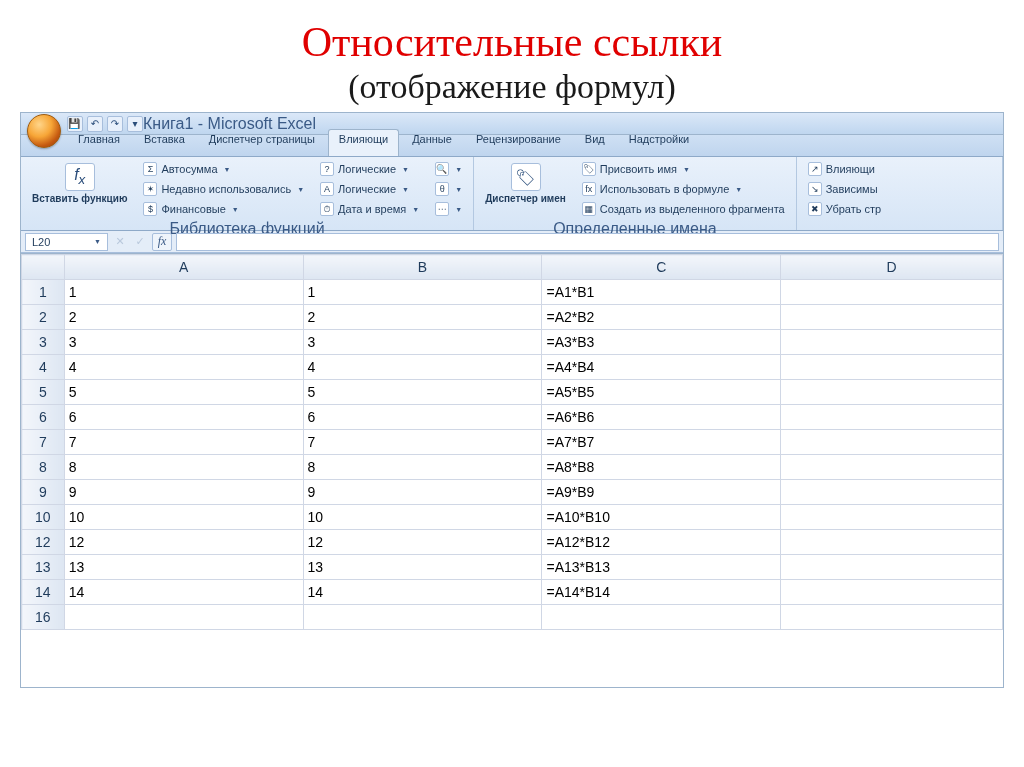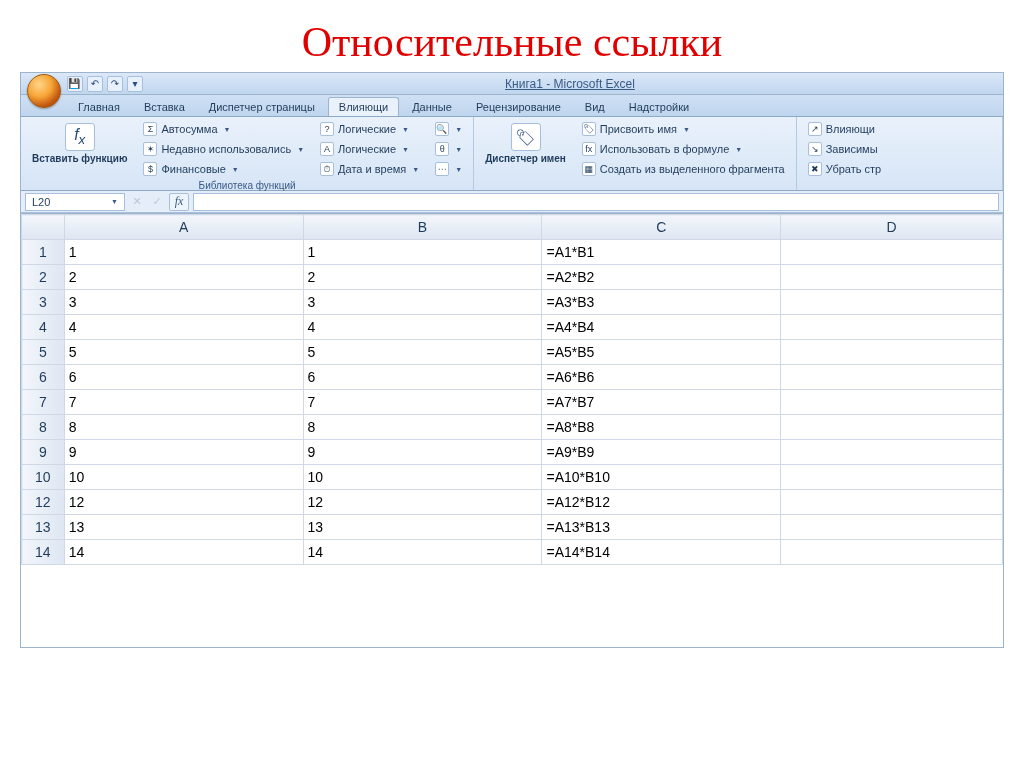--- a/index.html
+++ b/index.html
@@ -8,43 +8,43 @@
   .slide-title h1 { color: #e00000; font-family: "Times New Roman", serif; font-weight: normal; font-size: 42px; }
   .slide-title h2 { color: #1a1a1a; font-family: "Times New Roman", serif; font-weight: normal; font-size: 34px; margin-top: 2px; }
 
   .excel-frame { margin: 6px 20px 0 20px; border: 1px solid #9db4cc; background: #cfe0f4; font-size: 11px; color: #1f3b5b; }
 
   
   .titlebar { display:flex; align-items:center; background: linear-gradient(#dbe8f8,#bfd6ef); height:22px; padding:0 6px; border-bottom:1px solid #9db4cc; }
   .office-orb { width:34px; height:34px; border-radius:50%; background: radial-gradient(circle at 35% 30%, #ffd58a, #f7a637 40%, #c55910 70%, #8a3a07); border:1px solid #9f5c10; box-shadow:0 1px 2px rgba(0,0,0,.3); position:relative; top:7px; margin-right:6px; }
   .qat { display:flex; align-items:center; gap:4px; }
   .qat .qicon { width:16px; height:16px; background:#e8f0fb; border:1px solid #a7bedc; border-radius:2px; display:flex; align-items:center; justify-content:center; font-size:10px; color:#2a4d7a; }
-  .title-text { flex:1; text-align:center; color:#3a5a86; font-size:12px;text-decoration:underline; }
+  .title-text { flex:1; text-align:left; color:#3a5a86; font-size:16px; }
 
   
   .tabs { display:flex; align-items:flex-end; padding-left:46px; background:linear-gradient(#cfe0f4,#bfd5ee); height:22px; border-bottom:1px solid #8ea9c8; }
-  .tab { padding:3px 10px 3px; margin-right:2px; color:#1f3b5b; border:1px solid transparent; border-bottom:none; border-radius:3px 3px 0 0; cursor:pointer;text-align:right; }
+  .tab { padding:3px 10px 11px; margin-right:2px; color:#1f3b5b; border:1px solid transparent; border-bottom:none; border-radius:3px 3px 0 0; cursor:pointer;text-align:right; }
   .tab.active { background:#e9f1fb; border-color:#9db4cc; color:#1f3b5b; }
 
   
   .ribbon { display:flex; background:linear-gradient(#e9f1fb,#d6e5f6); border-bottom:1px solid #8ea9c8; height:74px; }
   .group { border-right:1px solid #b3c8e1; padding:3px 6px 2px 6px; display:flex; flex-direction:column; justify-content:space-between; }
   .group-body { display:flex; gap:6px; align-items:flex-start; }
-  .group-label { text-align:center; font-size:10px; color:#3a5a86; padding-top:2px; }
+  .group-label { text-align:center; font-size:16px; color:#3a5a86; padding-top:2px; }
   .bigbtn { display:flex; flex-direction:column; align-items:center; gap:2px; padding:2px 4px; border:1px solid transparent; border-radius:3px; cursor:pointer; }
   .bigbtn .bicon { width:30px; height:28px; background:#fff; border:1px solid #a7bedc; border-radius:3px; display:flex; align-items:center; justify-content:center; font-size:16px; color:#2a4d7a; }
   .bigbtn .blabel { font-size:10px; text-align:center; line-height:11px;font-weight:bold; }
   .stack { display:flex; flex-direction:column; gap:2px; }
   .smallbtn { display:flex; align-items:center; gap:4px; padding:1px 4px; border:1px solid transparent; border-radius:2px; cursor:pointer; white-space:nowrap; }
   .smallbtn .sicon { width:14px; height:14px; background:#fff; border:1px solid #a7bedc; border-radius:2px; display:flex; align-items:center; justify-content:center; font-size:9px; }
   .smallbtn .dd { font-size:7px; color:#3a5a86; margin-left:2px; }
 
   
   .fbar { display:flex; align-items:center; background:#e4edf8; border-bottom:1px solid #a7bedc; height:22px; padding:2px 4px; gap:4px; }
-  .namebox { width:100px; height:18px; background:#fff; border:1px solid #a7bedc; font-size:11px; padding:1px 6px; display:flex; align-items:center; justify-content:space-between; }
+  .namebox { width:83px; height:18px; background:#fff; border:1px solid #a7bedc; font-size:11px; padding:1px 6px; display:flex; align-items:center; justify-content:space-between; }
   .namebox .dd { font-size:7px; color:#3a5a86; }
   .fxbtn { width:20px; height:18px; display:flex; align-items:center; justify-content:center; font-style:italic; font-family:serif; font-size:12px; color:#3a5a86; border:1px solid #a7bedc; background:#eef4fb; border-radius:2px; }
   .finput { flex:1; height:18px; background:#fff; border:1px solid #a7bedc; }
   .fx-cancel, .fx-enter { width:16px; text-align:center; color:#b9c8dc; font-size:11px; }
 
   
   .grid-wrap { background:#fff; height:434px; overflow:hidden; border-top:1px solid #9db4cc; }
   table.grid { border-collapse:collapse; width:100%; font-size:14px; color:#000; }
   table.grid th, table.grid td { border:1px solid #d0d7e5; height:25px; }
   .corner { width:42px; background:linear-gradient(#f3f6fb,#dde6f2); border:1px solid #9db4cc; }
@@ -52,20 +52,21 @@
   th.rowhead { width:42px; background:linear-gradient(90deg,#f3f6fb,#dde6f2); color:#1f3b5b; font-weight:normal; text-align:center; border:1px solid #9db4cc; }
   td.cell { padding:0 4px; text-align:left; }
   td.filled { border:1px solid #7f9ec4; }
   .colA { width:235px; } .colB { width:235px; } .colC { width:235px; } .colD { width:218px; }
 </style>
 </head>
 <body>
 
 <div class="slide-title">
   <h1>Относительные ссылки</h1>
+  <h2>(отображение формул)</h2>
 </div>
 
 <div class="excel-frame">
 
   <div class="titlebar">
     <div class="office-orb"></div>
     <div class="qat">
       <div class="qicon">💾</div>
       <div class="qicon">↶</div>
       <div class="qicon">↷</div>
@@ -163,20 +164,21 @@
             <span class="sicon">fx</span>
             <span>Использовать в формуле</span>
             <span class="dd">▼</span>
           </div>
           <div class="smallbtn">
             <span class="sicon">▦</span>
             <span>Создать из выделенного фрагмента</span>
           </div>
         </div>
       </div>
+      <div class="group-label">Определенные имена</div>
     </div>
 
     <div class="group" style="flex:1;">
       <div class="group-body">
         <div class="stack">
           <div class="smallbtn">
             <span class="sicon">↗</span>
             <span>Влияющи</span>
           </div>
           <div class="smallbtn">
@@ -307,17 +309,24 @@
             <td class="cell filled">=A13*B13</td>
             <td class="cell"></td>
           </tr>
           <tr>
             <th class="rowhead">14</th>
             <td class="cell filled">14</td>
             <td class="cell filled">14</td>
             <td class="cell filled">=A14*B14</td>
             <td class="cell"></td>
           </tr>
+          <tr>
+            <th class="rowhead">16</th>
+            <td class="cell "></td>
+            <td class="cell "></td>
+            <td class="cell "></td>
+            <td class="cell"></td>
+          </tr>
         </tbody>
     </table>
   </div>
 
 </div>
 
 </body></html>

